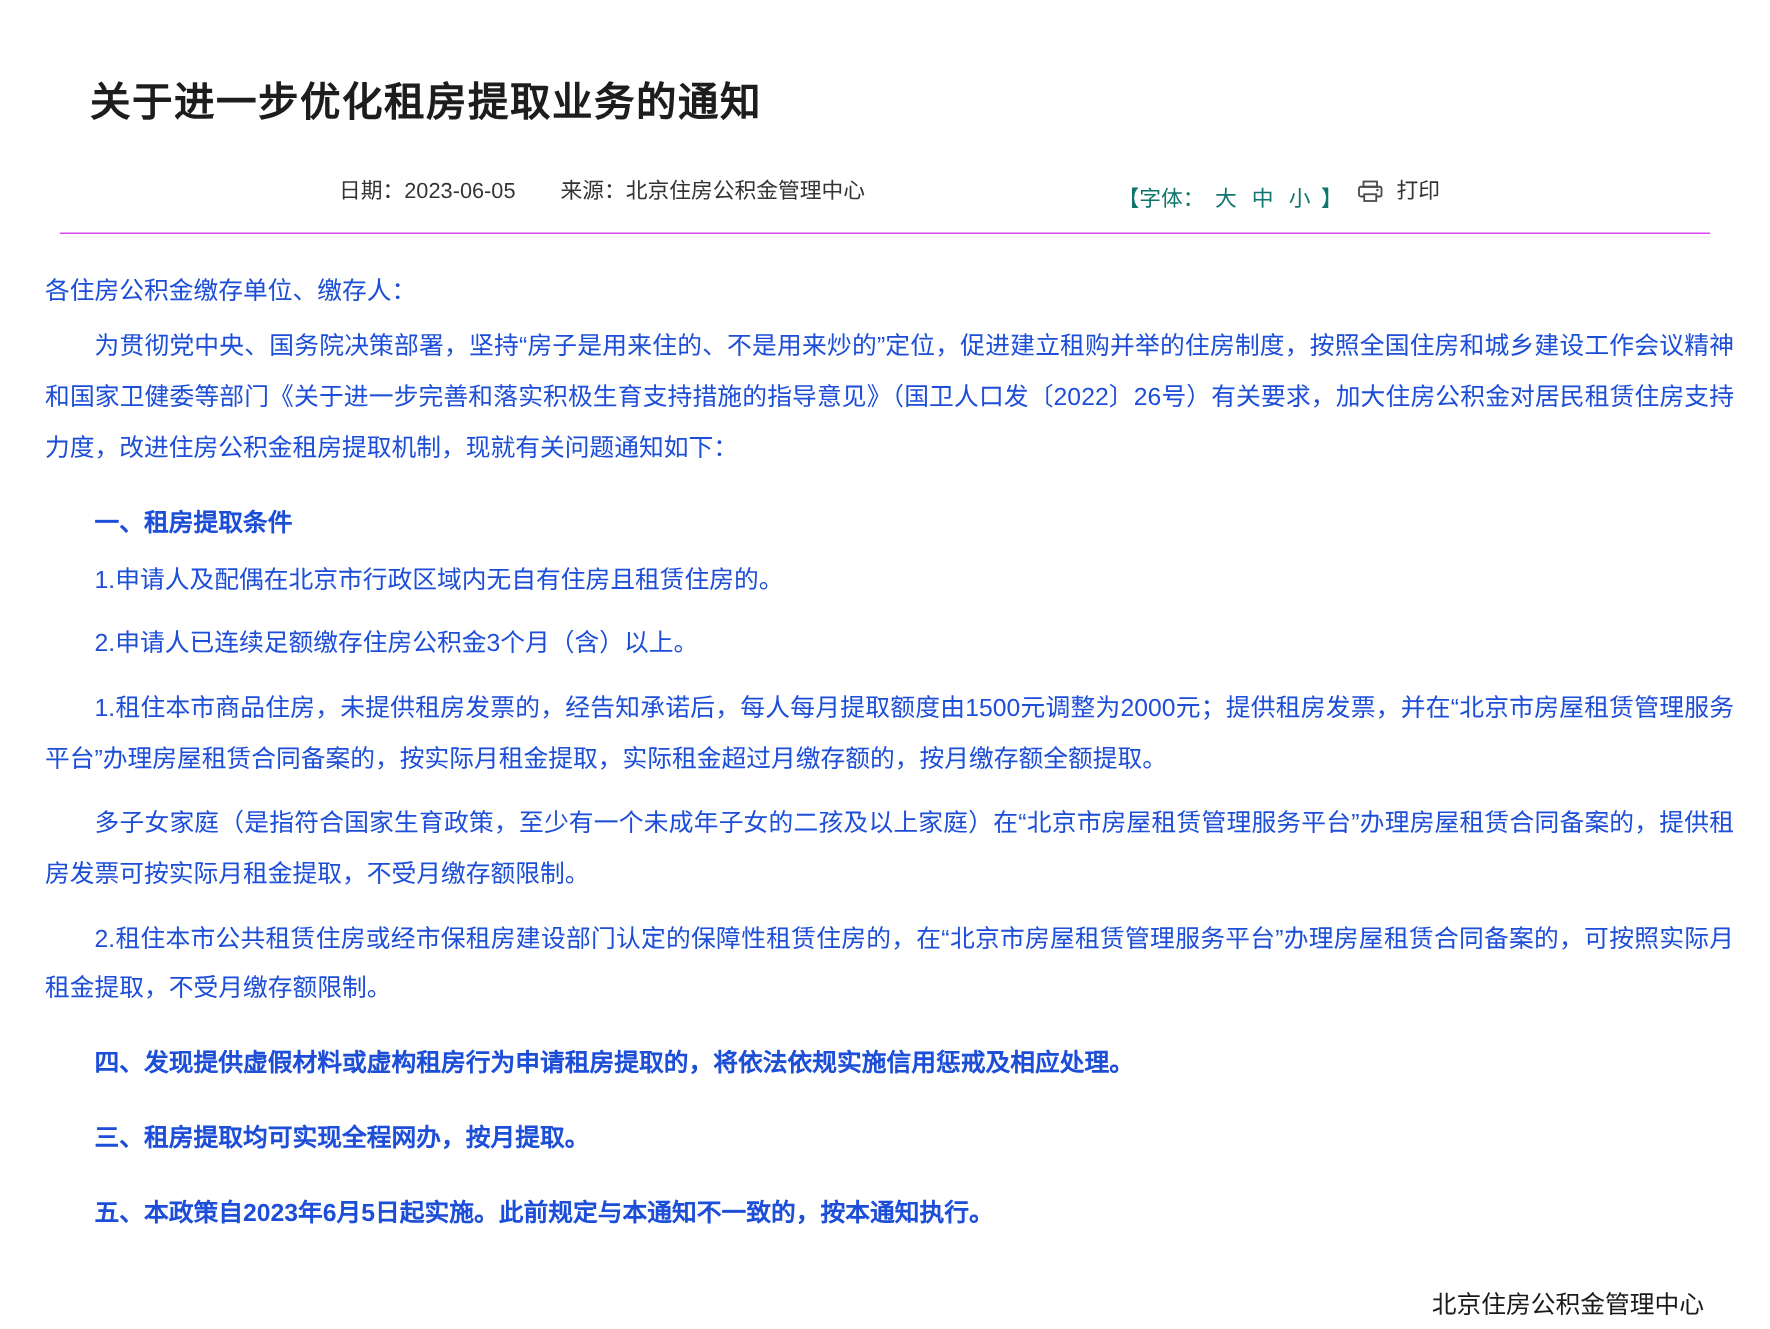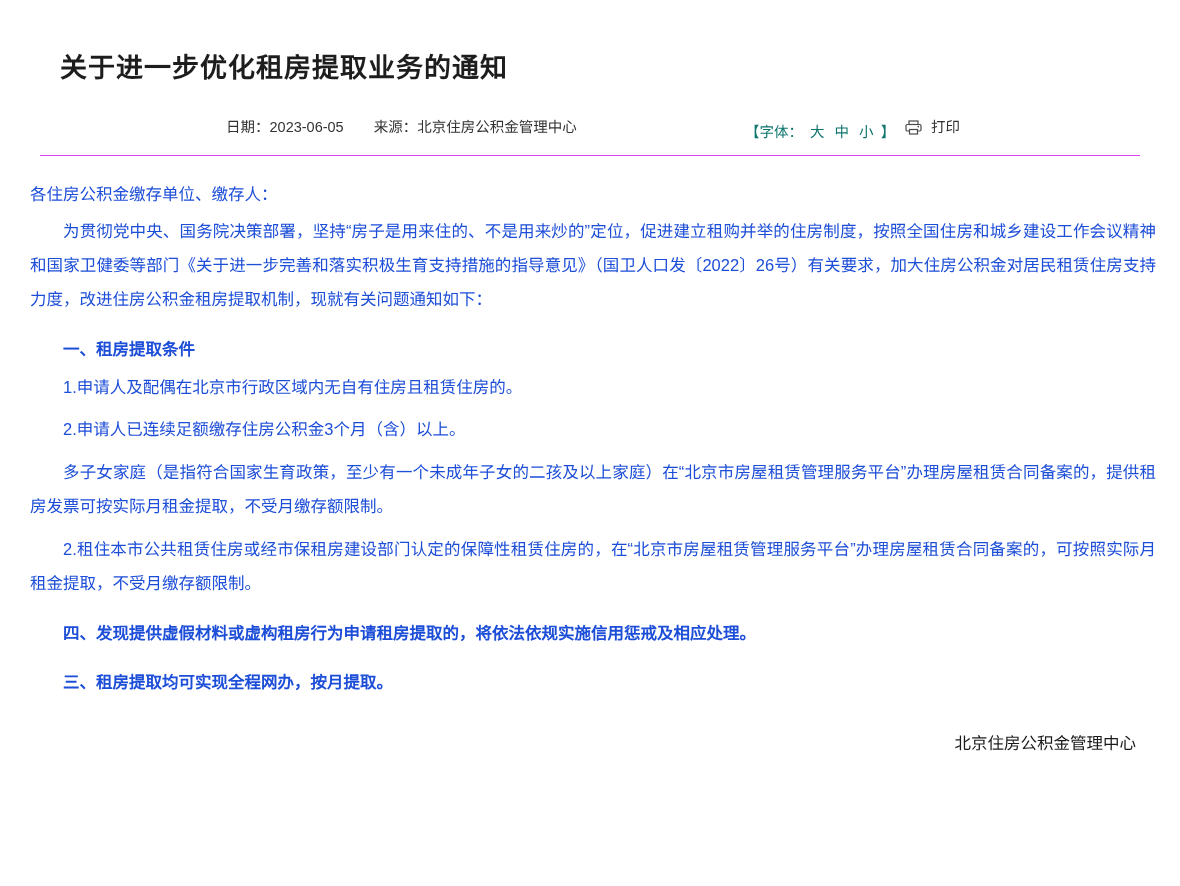--- a/index.html
+++ b/index.html
@@ -141,24 +141,26 @@
       <span>打印</span>
     </div>
   </div>
 
   <div class="body-wrap">
     <p class="para salutation">各住房公积金缴存单位、缴存人：</p>
     <p class="para indent">为贯彻党中央、国务院决策部署，坚持“房子是用来住的、不是用来炒的”定位，促进建立租购并举的住房制度，按照全国住房和城乡建设工作会议精神和国家卫健委等部门《关于进一步完善和落实积极生育支持措施的指导意见》（国卫人口发〔2022〕26号）有关要求，加大住房公积金对居民租赁住房支持力度，改进住房公积金租房提取机制，现就有关问题通知如下：</p>
     <p class="para heading">一、租房提取条件</p>
     <p class="para indent">1.申请人及配偶在北京市行政区域内无自有住房且租赁住房的。</p>
     <p class="para indent">2.申请人已连续足额缴存住房公积金3个月（含）以上。</p>
+    <p class="para indent">1.租住本市商品住房，未提供租房发票的，经告知承诺后，每人每月提取额度由1500元调整为2000元；提供租房发票，并在“北京市房屋租赁管理服务平台”办理房屋租赁合同备案的，按实际月租金提取，实际租金超过月缴存额的，按月缴存额全额提取。</p>
     <p class="para indent">多子女家庭（是指符合国家生育政策，至少有一个未成年子女的二孩及以上家庭）在“北京市房屋租赁管理服务平台”办理房屋租赁合同备案的，提供租房发票可按实际月租金提取，不受月缴存额限制。</p>
     <p class="para indent">2.租住本市公共租赁住房或经市保租房建设部门认定的保障性租赁住房的，在“北京市房屋租赁管理服务平台”办理房屋租赁合同备案的，可按照实际月租金提取，不受月缴存额限制。</p>
     <p class="para heading">四、发现提供虚假材料或虚构租房行为申请租房提取的，将依法依规实施信用惩戒及相应处理。</p>
     <p class="para heading">三、租房提取均可实现全程网办，按月提取。</p>
+    <p class="para heading">五、本政策自2023年6月5日起实施。此前规定与本通知不一致的，按本通知执行。</p>
 
     <div class="signature">
       <div>北京住房公积金管理中心</div>
 
     </div>
   </div>
 
   <div class="scroll-gutter"></div>
 </div>
 

